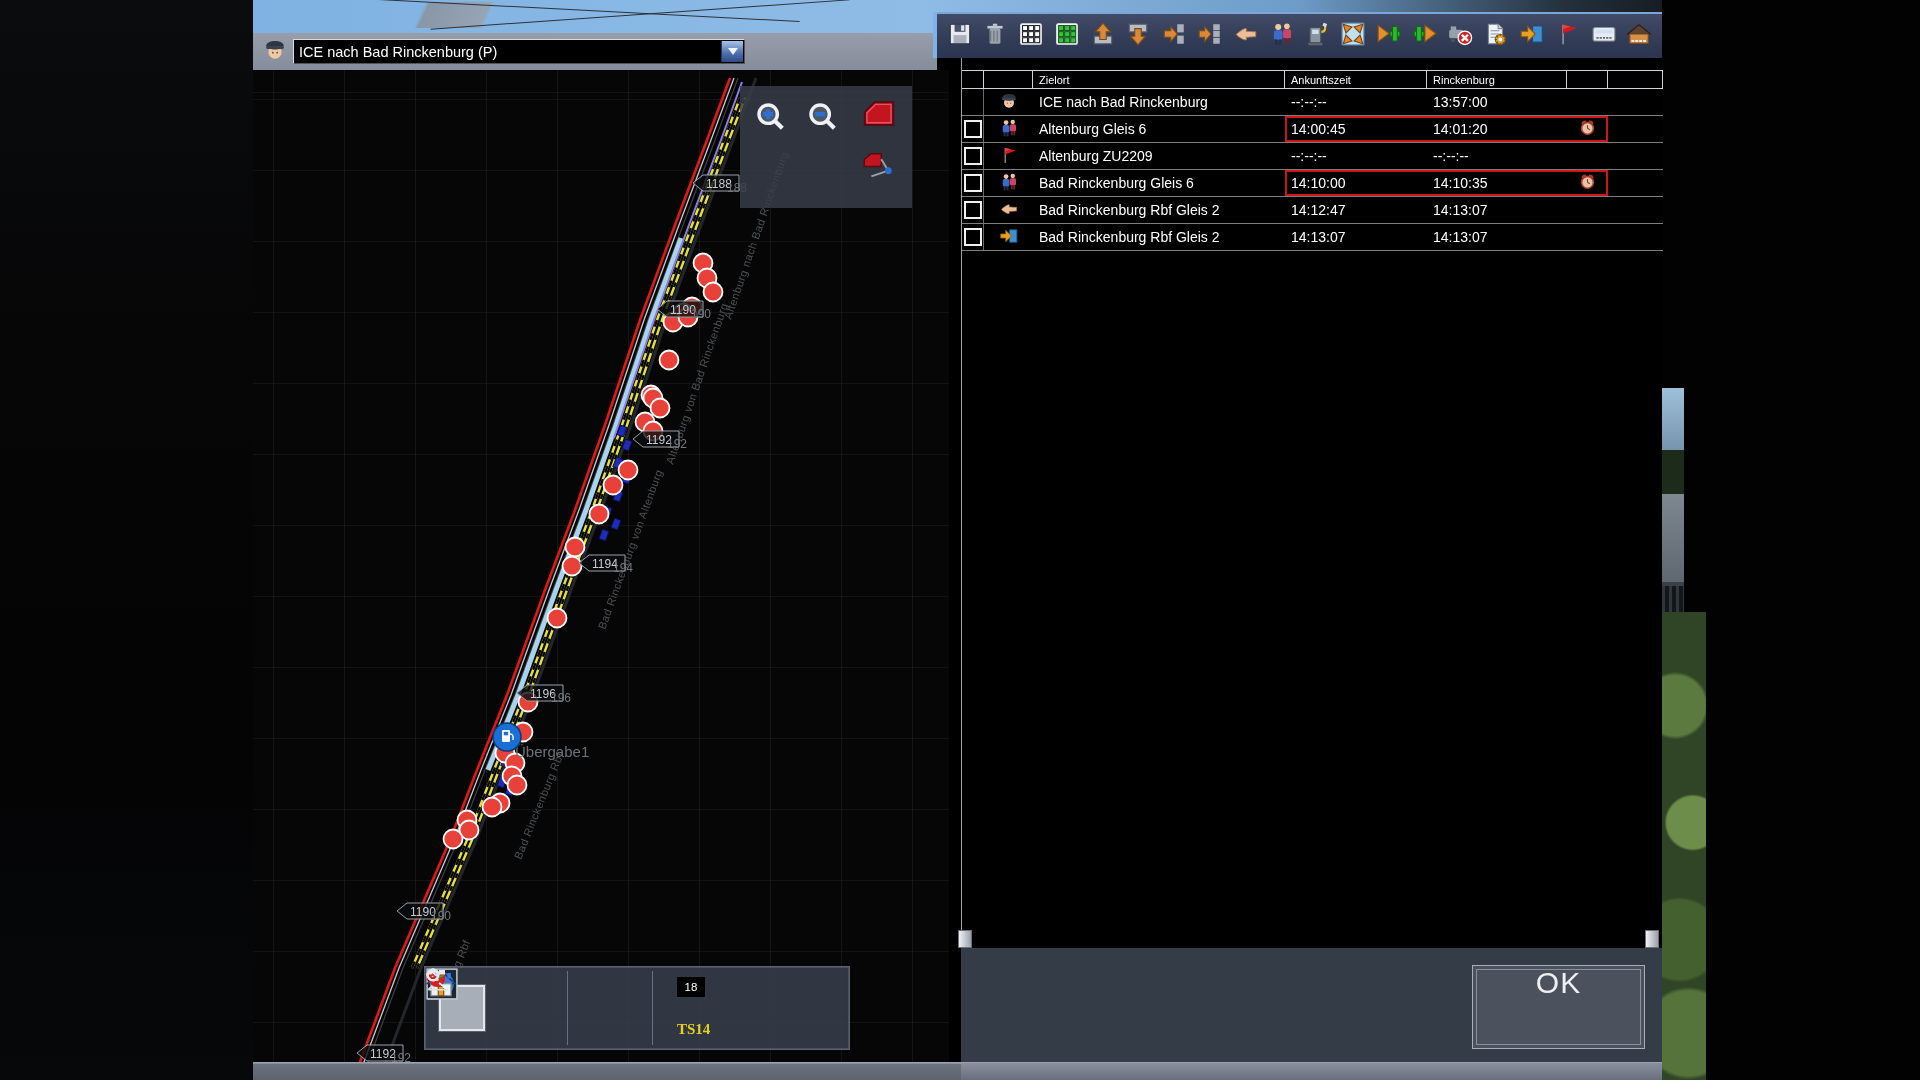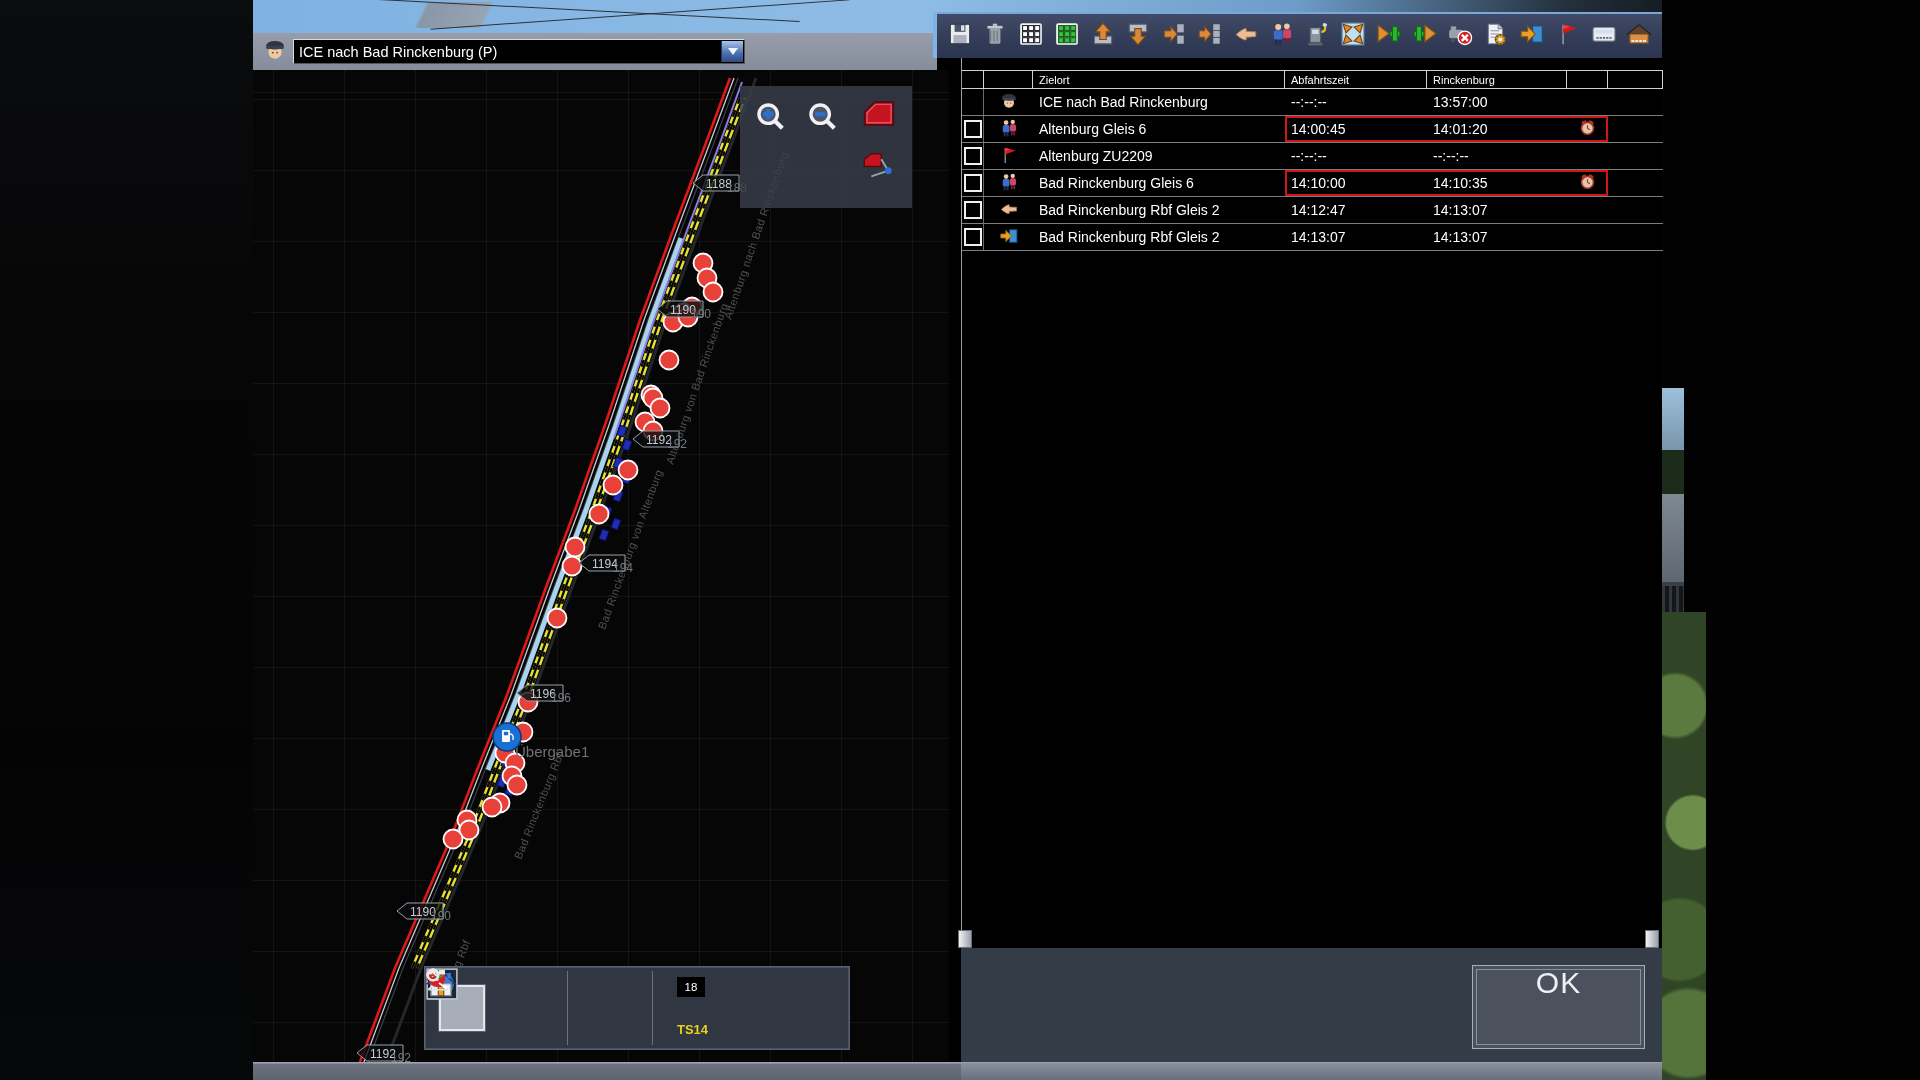--- a/index.html
+++ b/index.html
@@ -55,21 +55,21 @@
   .map-controls{left:171px;top:896px;width:424px;height:82px;background:rgba(56,62,76,0.88);
     border:1px solid #5a6170;box-shadow:inset 0 0 0 1px rgba(150,158,172,.25);display:flex;}
   .mc-group{display:flex;align-items:center;}
   .mc-div{width:1px;background:#6a7080;margin:4px 2px;}
   .mc-btn{display:flex;align-items:center;justify-content:center;}
   .mc-pan{width:42px;height:42px;background:#a8aeb8;border:2px solid #e4e6ea;outline:1px solid #596070;margin-left:14px;}
   .mc-plain{width:40px;height:42px;}
   .mc-col{display:flex;flex-direction:column;justify-content:center;gap:16px;}
   .mc-row{display:flex;align-items:center;gap:6px;height:26px;}
   .mc-blackbox{background:#000;color:#fff;font-size:11.5px;width:28px;height:20px;display:flex;align-items:center;justify-content:center;}
-  .ylw{color:#e8d020;font-size:13px;font-weight:bold;}
+  .ylw{color:#e8d020;font-size:15px;font-weight:bold;font-family:Liberation Serif, serif;}
 
   
   .table-panel{left:961px;top:58px;width:701px;height:890px;background:#000;border-left:1px solid #9aa0a8;box-sizing:border-box;}
   .thead{position:absolute;left:0;top:12px;width:701px;height:19px;display:grid;
     grid-template-columns:22px 49px 252px 142px 140px 41px 55px;
     border-top:1px solid #cfd2d8;border-bottom:1px solid #cfd2d8;box-sizing:border-box;}
   .thead .hc{border-right:1px solid #cfd2d8;color:#fff;font-size:11px;display:flex;align-items:center;padding-left:6px;box-sizing:border-box;}
   .rows{position:absolute;left:0;top:31px;width:701px;}
   .trow{position:relative;width:701px;height:27px;display:grid;
     grid-template-columns:22px 49px 252px 142px 140px 41px 55px;
@@ -539,21 +539,21 @@
         </div>
       </div>
     </div>
   </div>
 
   <div class="abs table-panel">
     <div class="thead" id="thead">
         <div class="hc"></div>
         <div class="hc"></div>
         <div class="hc">Zielort</div>
-        <div class="hc">Abfahrtszeit</div>
+        <div class="hc">Ankunftszeit</div>
         <div class="hc">Rinckenburg</div>
         <div class="hc"></div>
         <div class="hc"></div>
       </div>
     <div class="rows" id="rows">
         <div class="trow">
       <div class="cell c-check"></div>
       <div class="cell c-icon">
             <span><svg width="20" height="20" viewBox="0 0 24 24">
                 <circle cx="12" cy="14" r="6" fill="#f0c8a2"></circle>

